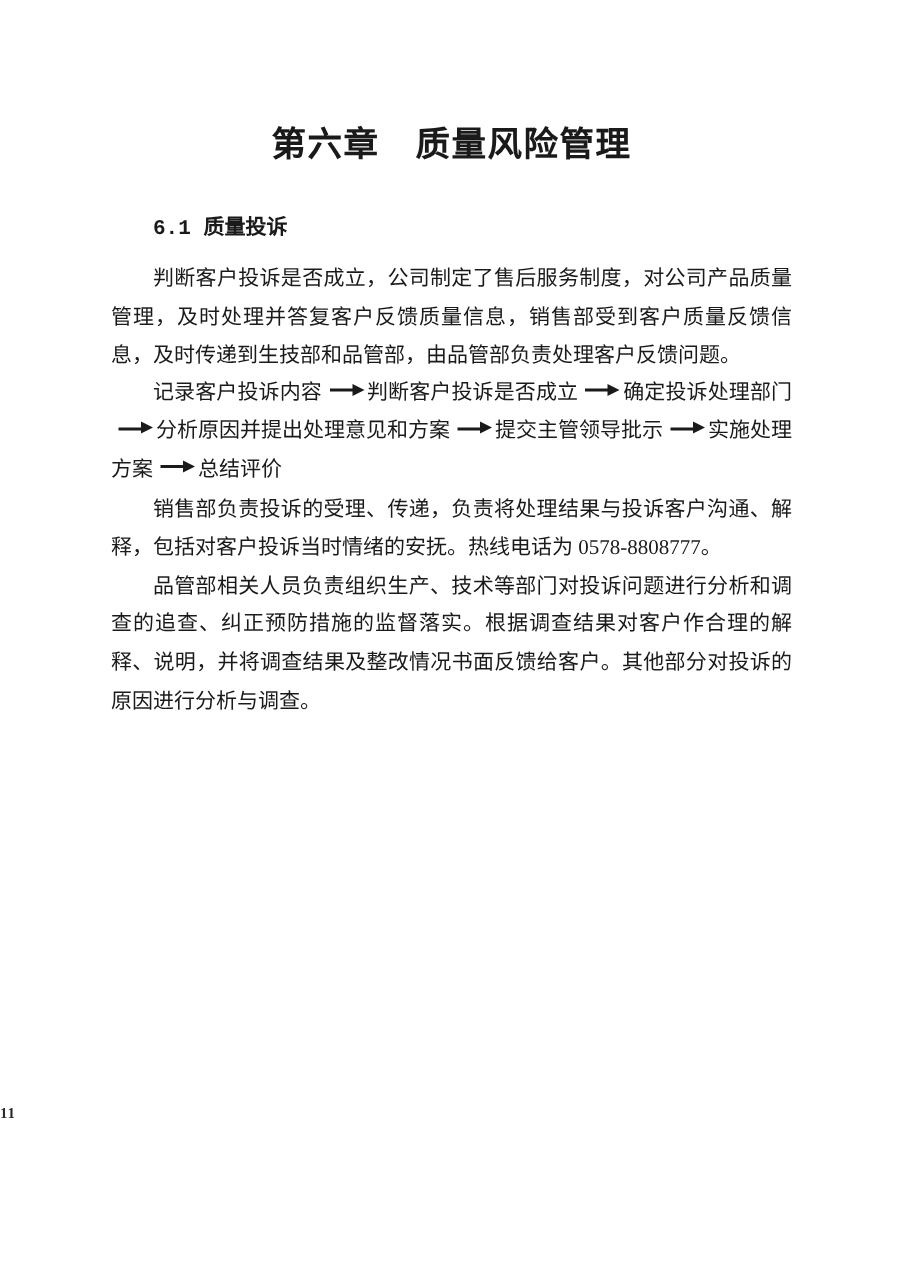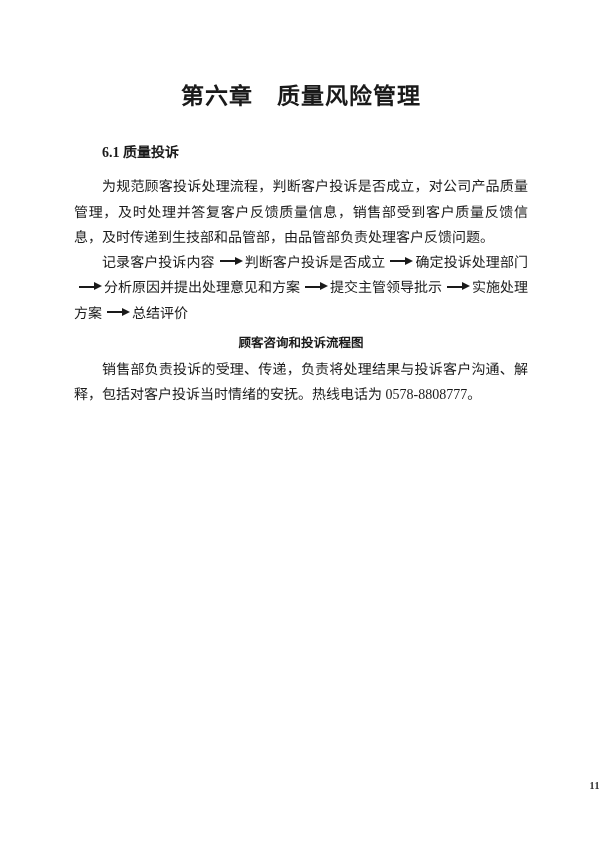--- a/index.html
+++ b/index.html
@@ -23,20 +23,21 @@
     line-height: 30px;
     letter-spacing: 1px;
     white-space: pre;
   }
   .section-heading {
     margin: 0 0 8px 0;
     font-size: 14px;
     font-weight: bold;
     line-height: 26px;
     text-indent: 2em;
+    font-family: Liberation Mono, monospace;
   }
   p.body {
     margin: 0;
     font-size: 14px;
     line-height: 25.6px;
     text-align: justify;
     text-indent: 2em;
   }
   p.body.indent-3 { text-indent: 2.7em; }
   .flow { text-align: left; font-family: Liberation Mono, monospace; }
@@ -63,45 +64,45 @@
   .figure-caption {
     margin: 3px 0 2px 0;
     text-align: center;
     font-size: 12.5px;
     font-weight: bold;
     line-height: 24px;
   }
   .page-number {
     position: absolute;
     left: 0;
-    top: 780px;
+    top: 737px;
     width: 100%;
-    text-align: right;
+    text-align: left;
     font-size: 10px;
     font-weight: bold;
     color: #2a2a2a;
     letter-spacing: 0.5px;
   }
 </style>
 </head>
 <body>
 
 <div class="page">
 
   <h1 class="doc-title">第六章　质量风险管理</h1>
 
   <h2 class="section-heading">6.1 质量投诉</h2>
 
-  <p class="body">为规范顾客投诉处理流程，判断客户投诉是否成立，对公司产品质量管理，及时处理并答复客户反馈质量信息，销售部受到客户质量反馈信息，及时传递到生技部和品管部，由品管部负责处理客户反馈问题。</p>
+  <p class="body">判断客户投诉是否成立，公司制定了售后服务制度，对公司产品质量管理，及时处理并答复客户反馈质量信息，销售部受到客户质量反馈信息，及时传递到生技部和品管部，由品管部负责处理客户反馈问题。</p>
 
   <p class="body flow"><span class="flow-step">记录客户投诉内容</span><span class="arrow"></span><span class="flow-step">判断客户投诉是否成立</span><span class="arrow"></span><span class="flow-step">确定投诉处理部门</span><span class="arrow"></span><span class="flow-step">分析原因并提出处理意见和方案</span><span class="arrow"></span><span class="flow-step">提交主管领导批示</span><span class="arrow"></span><span class="flow-step">实施处理方案</span><span class="arrow"></span><span class="flow-step">总结评价</span></p>
 
-  <div class="figure-caption">顾客咨询和投诉流程图</div>
 
   <p class="body">销售部负责投诉的受理、传递，负责将处理结果与投诉客户沟通、解释，包括对客户投诉当时情绪的安抚。热线电话为 0578-8808777。</p>
 
+  <p class="body">品管部相关人员负责组织生产、技术等部门对投诉问题进行分析和调查的追查、纠正预防措施的监督落实。根据调查结果对客户作合理的解释、说明，并将调查结果及整改情况书面反馈给客户。其他部分对投诉的原因进行分析与调查。</p>
 
 
 
 
   <div class="page-number">11</div>
 
 </div>
 
 </body></html>

